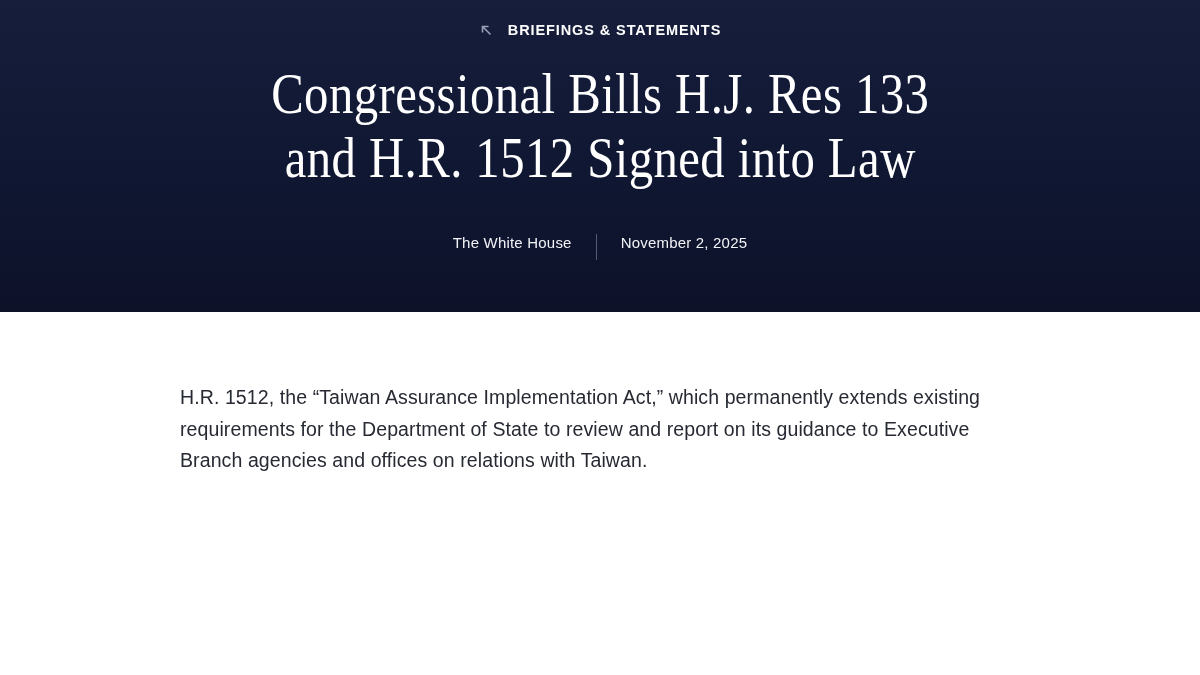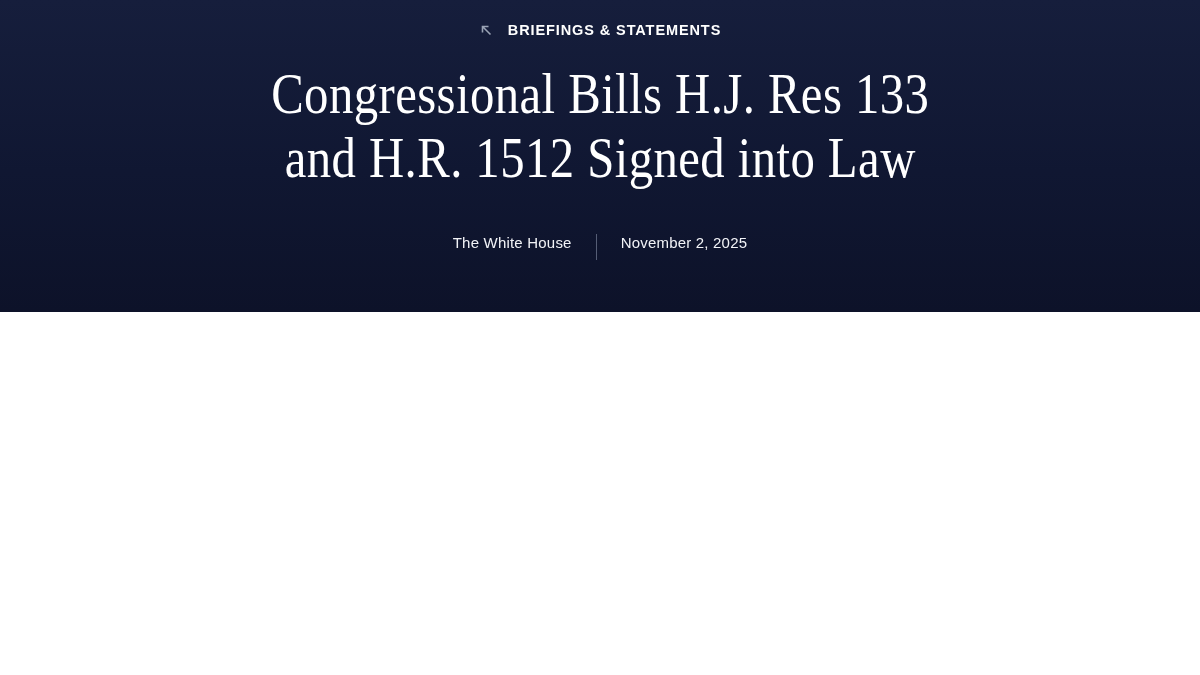--- a/index.html
+++ b/index.html
@@ -85,13 +85,14 @@
 
   <div class="meta">
     <span>The White House</span>
     <span class="meta-divider"></span>
     <span>November 2, 2025</span>
   </div>
 
 </header>
 
 <main class="article">
+  <p>H.R. 1512, the “Taiwan Assurance Implementation Act,” which permanently extends existing requirements for the Department of State to review and report on its guidance to Executive Branch agencies and offices on relations with Taiwan.</p>
 </main>
 
 </body></html>

